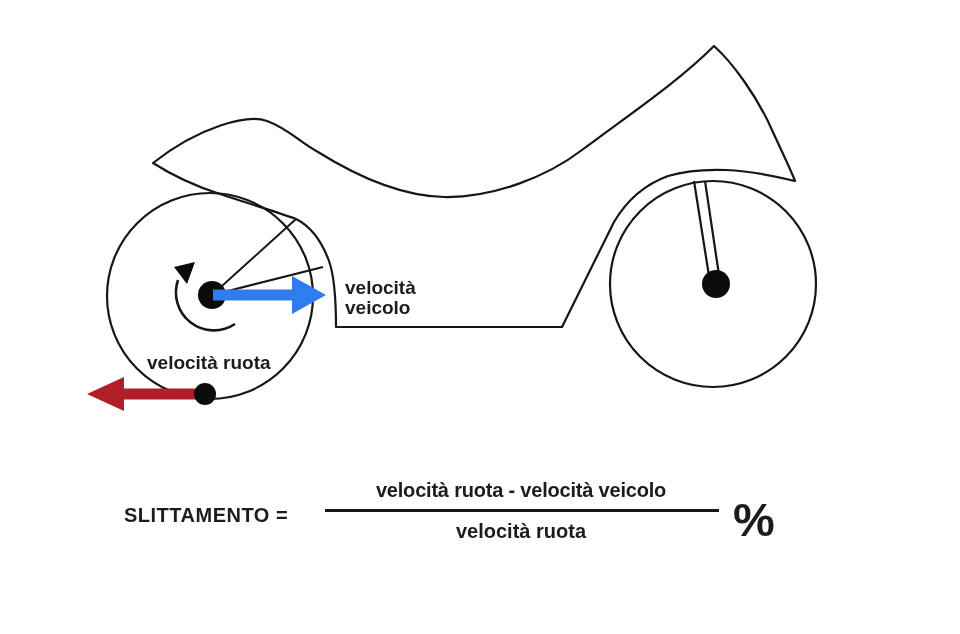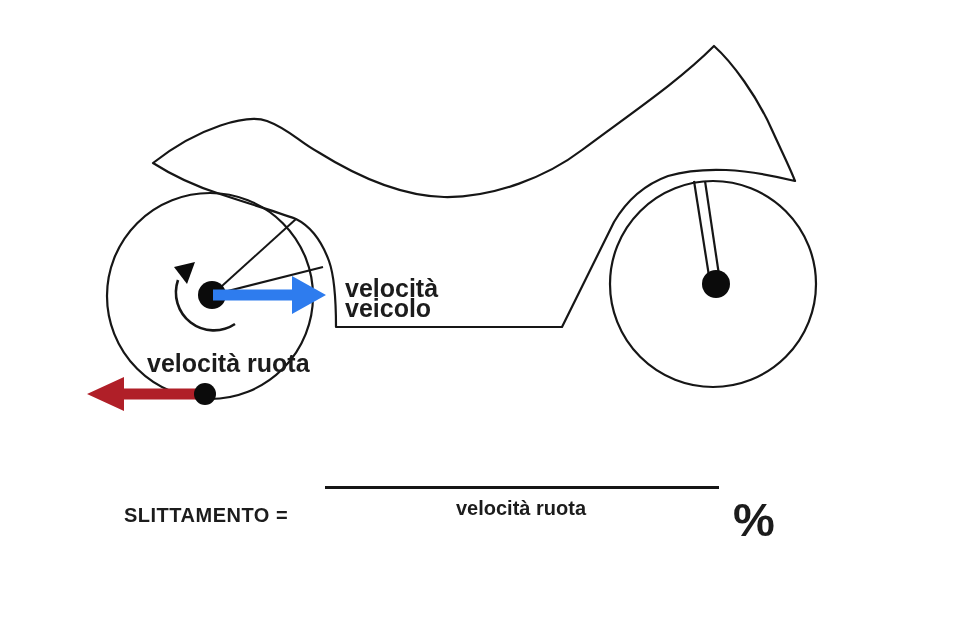--- a/index.html
+++ b/index.html
@@ -7,21 +7,21 @@
     position:relative;
     width:960px;height:634px;
     background:#ffffff;
     overflow:hidden;
     font-family:"Liberation Sans","DejaVu Sans",sans-serif;
     color:#1c1c1c;
   }
   #art{position:absolute;left:0;top:0;}
   .lbl{
     position:absolute;
-    font-size:25px;
+    font-size:19px;
     font-weight:600;
     line-height:20px;
     color:#1c1c1c;
     white-space:nowrap;
   }
   .formula-lhs{
     position:absolute;
     left:124px;top:504px;
     font-size:20px;font-weight:700;
     letter-spacing:.5px;
@@ -107,19 +107,20 @@
   <div class="lbl" style="left:345px;top:278px;">
     <div>velocità</div>
     <div>veicolo</div>
   </div>
 
   <div class="lbl" style="left:147px;top:353px;">velocità ruota</div>
 
   <div class="formula-lhs">SLITTAMENTO =</div>
 
   <div class="frac">
+    <div class="num">velocità ruota - velocità veicolo</div>
     <div class="bar"></div>
     <div class="den">velocità ruota</div>
   </div>
 
   <div class="pct">%</div>
 
 </div>
 
 </body></html>

